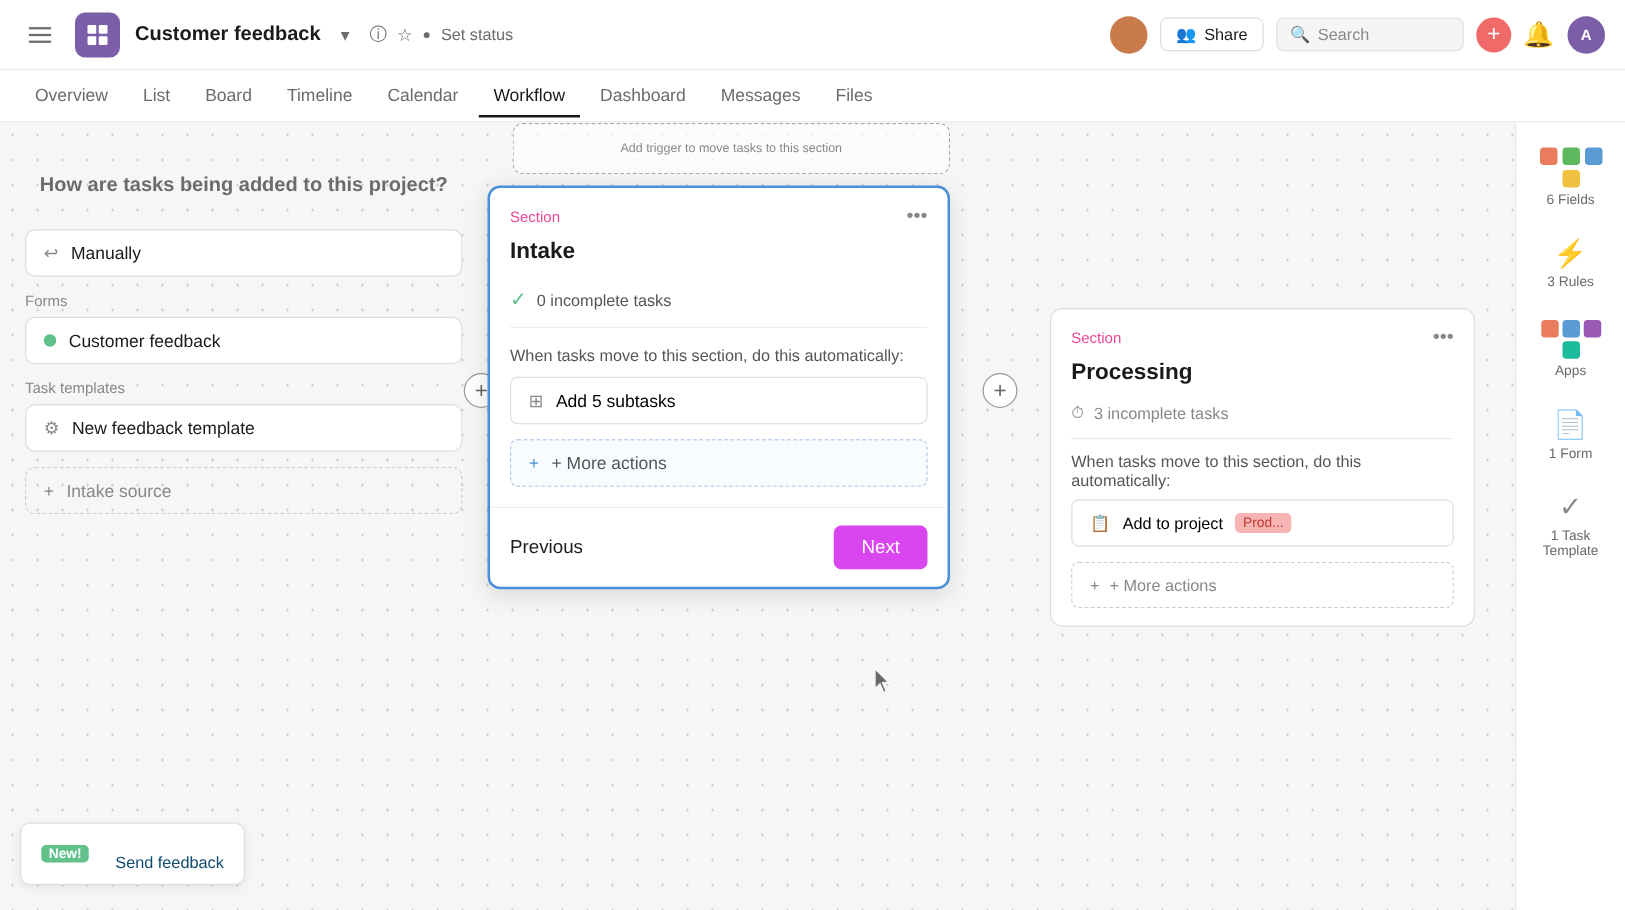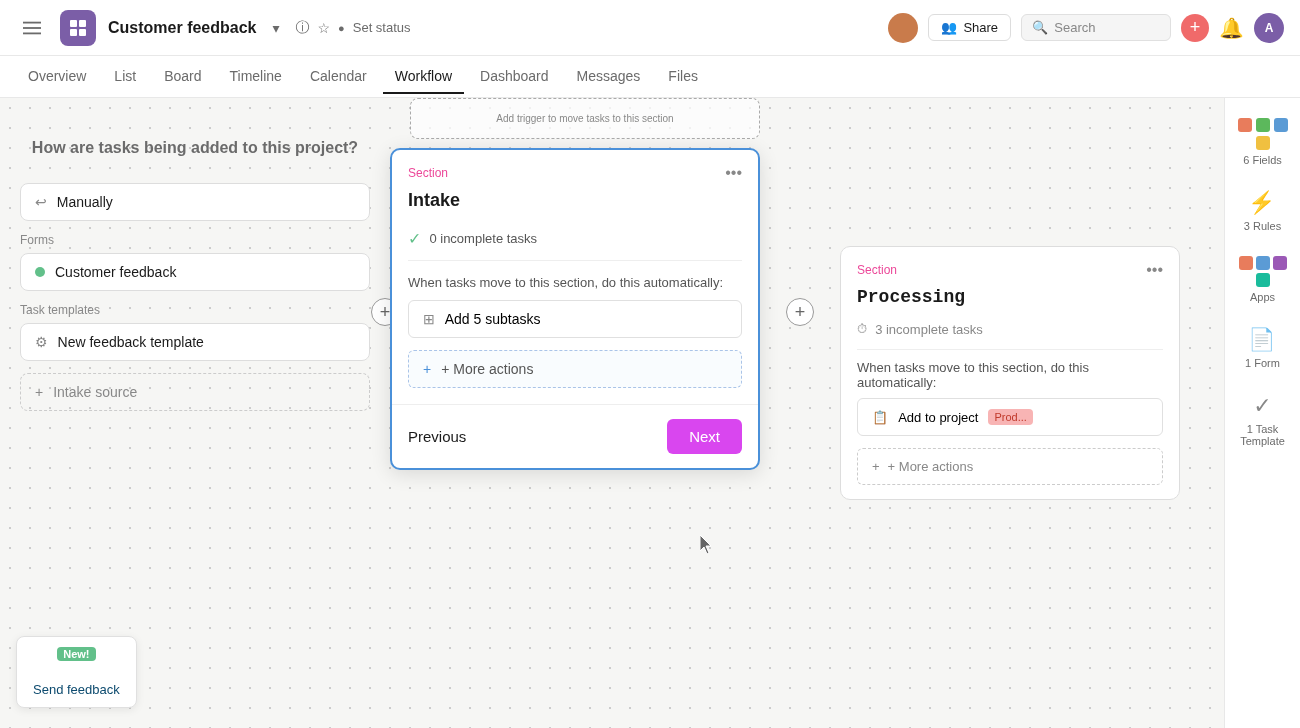--- a/index.html
+++ b/index.html
@@ -26,21 +26,21 @@
 
     
     .nav { background: #fff; border-bottom: 1px solid #e8e8e8; display: flex; align-items: center; padding: 0 16px; height: 42px; gap: 4px; }
     .nav-item { padding: 8px 12px; font-size: 14px; color: #6b6b6b; cursor: pointer; text-decoration: none; border-bottom: 2px solid transparent; }
     .nav-item.active { color: #1a1a1a; font-weight: 500; border-bottom: 2px solid #1a1a1a; }
 
     
     .main { display: flex; height: calc(728px - 56px - 42px); position: relative; }
 
     
-    .right-sidebar { width: 76px; background: #fff; border-left: 1px solid #e8e8e8; display: flex; flex-direction: column; align-items: center; padding: 12px 0; gap: 8px; position: absolute; right: 0; top: 0; bottom: 0; }
+    .right-sidebar { width: 88px; background: #fff; border-left: 1px solid #e8e8e8; display: flex; flex-direction: column; align-items: center; padding: 12px 0; gap: 8px; position: absolute; right: 0; top: 0; bottom: 0; }
     .sidebar-item { display: flex; flex-direction: column; align-items: center; gap: 4px; padding: 8px; cursor: pointer; width: 80px; }
     .sidebar-item-label { font-size: 11px; color: #6b6b6b; text-align: center; }
     .sidebar-icons { display: flex; gap: 4px; flex-wrap: wrap; justify-content: center; }
     .field-dot { width: 14px; height: 14px; border-radius: 3px; }
 
     
     .canvas { flex: 1; overflow: auto; position: relative; background-color: #f6f6f4; background-image: radial-gradient(circle, #ccc 1px, transparent 1px); background-size: 20px 20px; }
     .canvas-inner { width: 1300px; height: 700px; position: relative; }
 
     
@@ -73,29 +73,29 @@
     .trigger-arrow { position: absolute; left: 590px; top: 125px; color: #888; font-size: 18px; }
 
     
     .add-circle { position: absolute; width: 28px; height: 28px; border-radius: 50%; border: 1.5px solid #999; background: #fff; display: flex; align-items: center; justify-content: center; color: #666; font-size: 18px; cursor: pointer; }
     .add-circle-left { left: 371px; top: 200px; }
     .add-circle-right { left: 786px; top: 200px; }
 
     
     .right-card { position: absolute; left: 840px; top: 148px; width: 340px; background: #fff; border: 1px solid #ddd; border-radius: 10px; }
     .right-card-header { display: flex; align-items: center; justify-content: space-between; padding: 14px 16px 8px; }
-    .right-card-title { font-size: 18px; font-weight: 600; color: #1a1a1a; padding: 0 16px 10px; font-family: Liberation Mono, monospace; }
+    .right-card-title { font-size: 18px; font-weight: 600; color: #1a1a1a; padding: 0 16px 10px; }
     .right-card-tasks { display: flex; align-items: center; gap: 8px; padding: 4px 16px 12px; font-size: 13px; color: #888; }
     .right-card-auto { padding: 10px 16px 8px; font-size: 13px; color: #555; }
     .right-card-action { display: flex; align-items: center; gap: 10px; margin: 0 16px 12px; padding: 10px 14px; border: 1px solid #e0e0e0; border-radius: 6px; font-size: 13px; cursor: pointer; }
     .prod-badge { background: #f8b4b4; color: #c0392b; border-radius: 4px; padding: 2px 6px; font-size: 11px; }
     .right-card-more { display: flex; align-items: center; gap: 8px; margin: 0 16px 14px; padding: 10px 14px; border: 1.5px dashed #ccc; border-radius: 6px; font-size: 13px; color: #888; cursor: pointer; }
 
     
-    .feedback-banner { position: absolute; bottom: 20px; left: 16px; background: #fff; border: 1px solid #e0e0e0; border-radius: 8px; padding: 10px 16px; font-size: 13px; display: flex; align-items: center; gap: 8px; box-shadow: 0 2px 8px rgba(0,0,0,0.08); flex-direction: column; }
+    .feedback-banner { position: absolute; bottom: 20px; left: 16px; background: #fff; border: 1px solid #e0e0e0; border-radius: 8px; padding: 10px 16px; font-size: 13px; display: flex; align-items: center; gap: 21px; box-shadow: 0 2px 8px rgba(0,0,0,0.08); }
     .new-badge { background: #62c08a; color: white; border-radius: 4px; padding: 1px 6px; font-size: 11px; font-weight: 600; }
     .feedback-link { color: #0c4a6e; cursor: pointer; margin-top: 13px; }
 
     
     .cursor { position: absolute; left: 700px; top: 535px; width: 20px; height: 20px; pointer-events: none; }
   </style>
 </head>
 <body>
 
 <div class="header">

